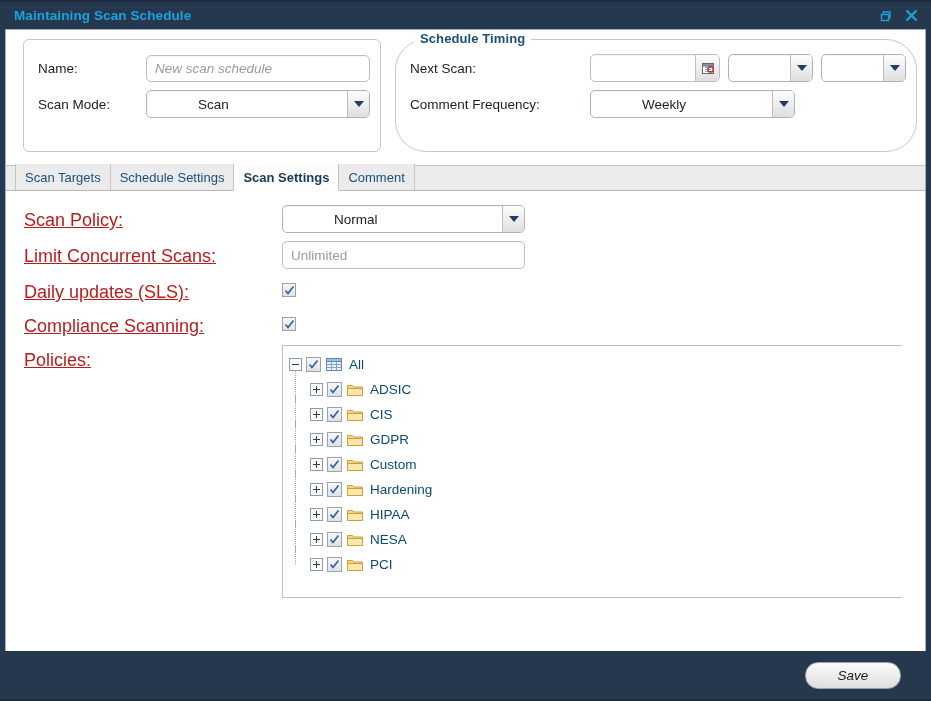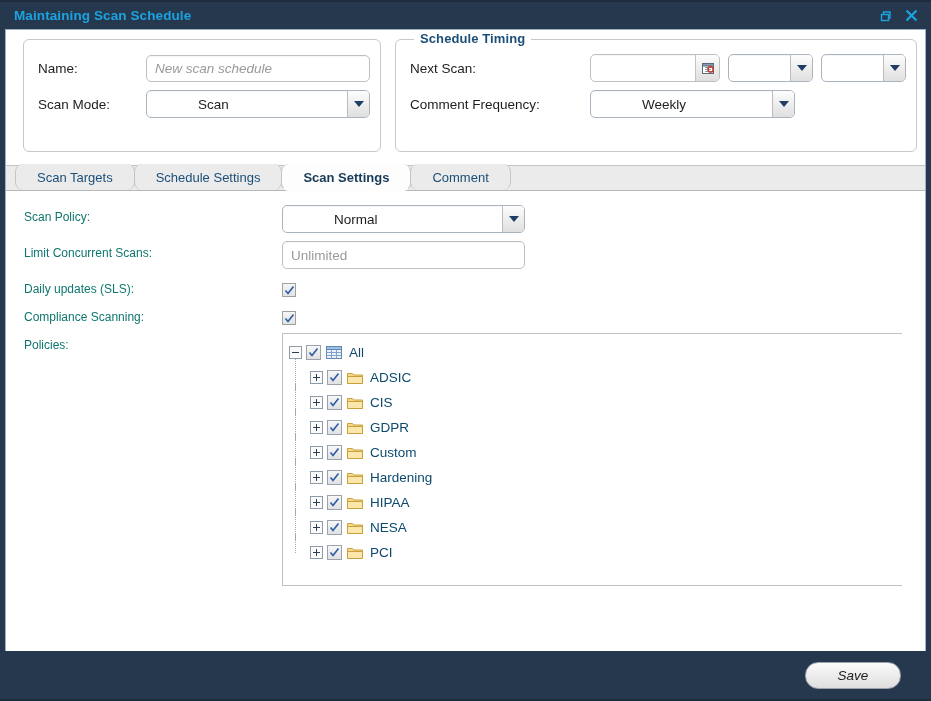--- a/index.html
+++ b/index.html
@@ -83,20 +83,21 @@
   .panel-left {
     width: 360px;
     height: 113px;
     padding: 14px 10px 10px 14px;
     margin-left: 8px;
   }
   .panel-right {
     flex: 1 1 auto;
     height: 113px;
     padding: 14px 10px 10px 14px;
+    border-radius: 31px;
   }
   .legend {
     position: absolute;
     top: -9px; left: 18px;
     background: #fff;
     padding: 0 6px;
     font-weight: bold;
     font-size: 13px;
     color: #1b4f78;
     letter-spacing: 0.1px;
@@ -198,31 +199,30 @@
     height: 26px;
     background: #ebebeb;
     border-top: 1px solid #c4c4c4;
     border-bottom: 1px solid #b8b8b8;
     display: flex;
     align-items: flex-end;
     padding-left: 9px;
   }
   .tab {
     height: 26px;
-    padding: 0 21px;
+    padding: 0 9px;
     display: flex; align-items: center;
     font-size: 13px;
     color: #1b4f78;
     border-left: 1px solid #c4c4c4;
     border-right: 1px solid #c4c4c4;
     background: #ebebeb;
     margin-right: -1px;
     cursor: pointer;
     white-space: nowrap;
-    border-radius: 8px;
   }
   .tab.active {
     background: #fdfdfd;
     color: #173a57;
     font-weight: bold;
     border-bottom: 1px solid #fdfdfd;
     margin-bottom: -1px;
     height: 27px;
   }
 
@@ -234,24 +234,25 @@
     position: relative;
   }
   .srow {
     display: flex;
     align-items: flex-start;
     margin-bottom: 8px;
   }
   .srow .slabel {
     width: 258px;
     flex: 0 0 258px;
-    font-size: 12px;
-    color: #0f766e;
+    font-size: 18px;
+    color: #b91c1c;
     padding-top: 5px;
     white-space: nowrap;
+    text-decoration: underline;
   }
   .sel-policy   { width: 243px; }
   .input-limit  { width: 243px; height: 28px; }
 
   
   .chk {
     width: 14px; height: 14px;
     border: 1px solid #a0a0a0;
     background: linear-gradient(#f6f6f6, #e3e3e3);
     display: inline-flex;

